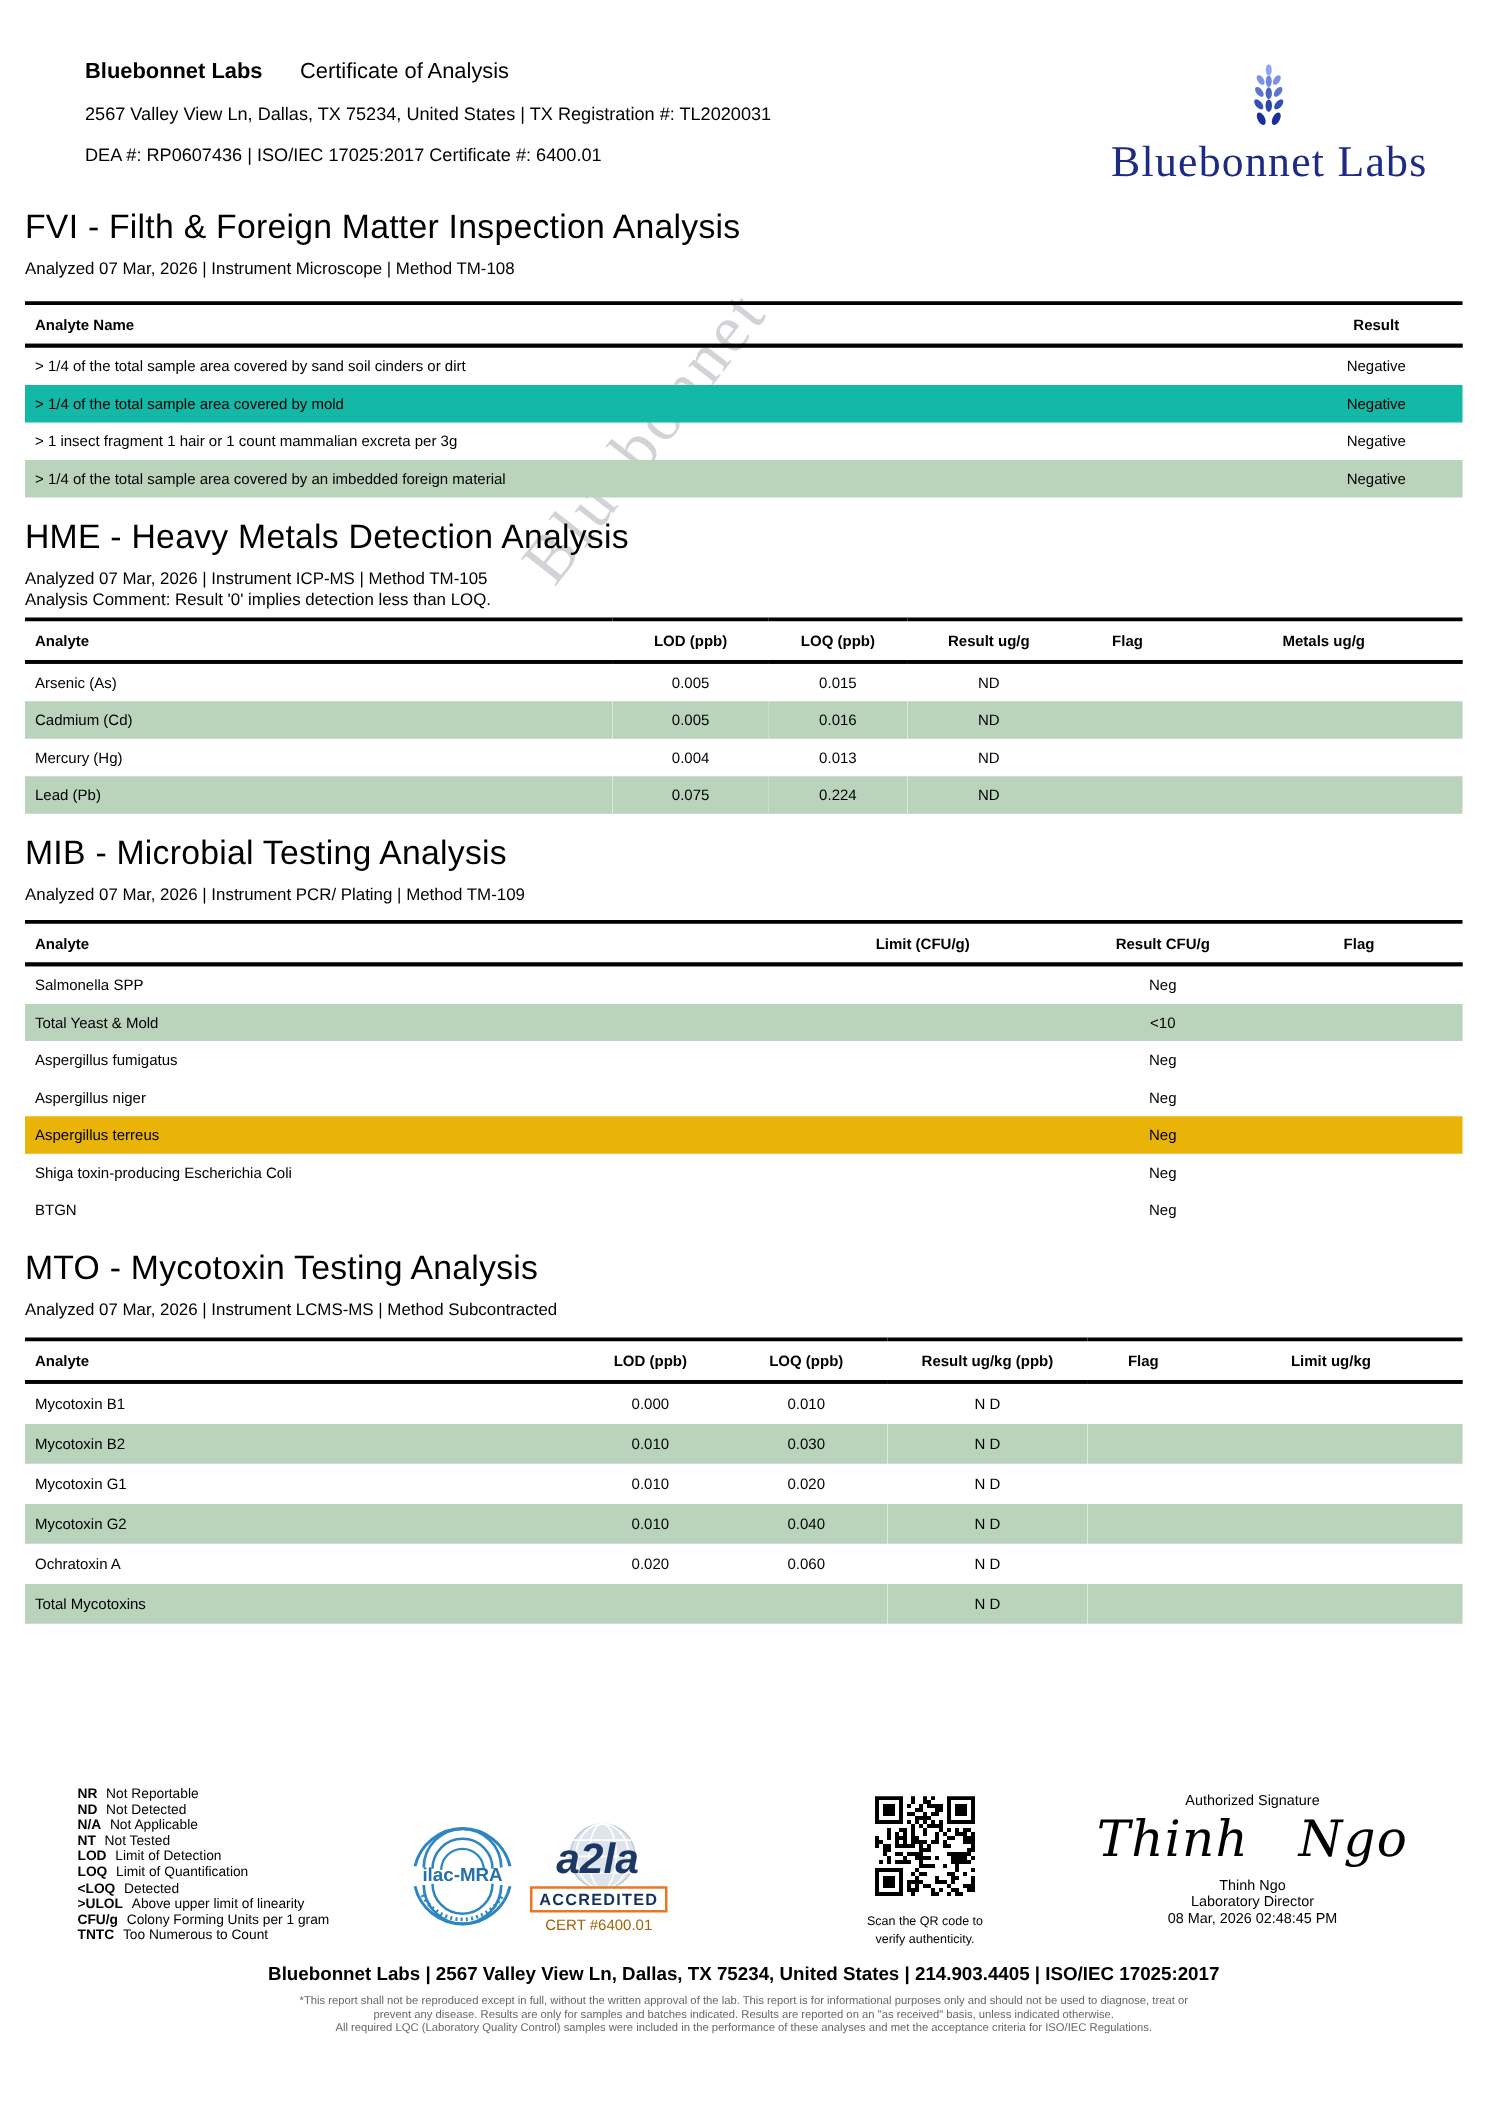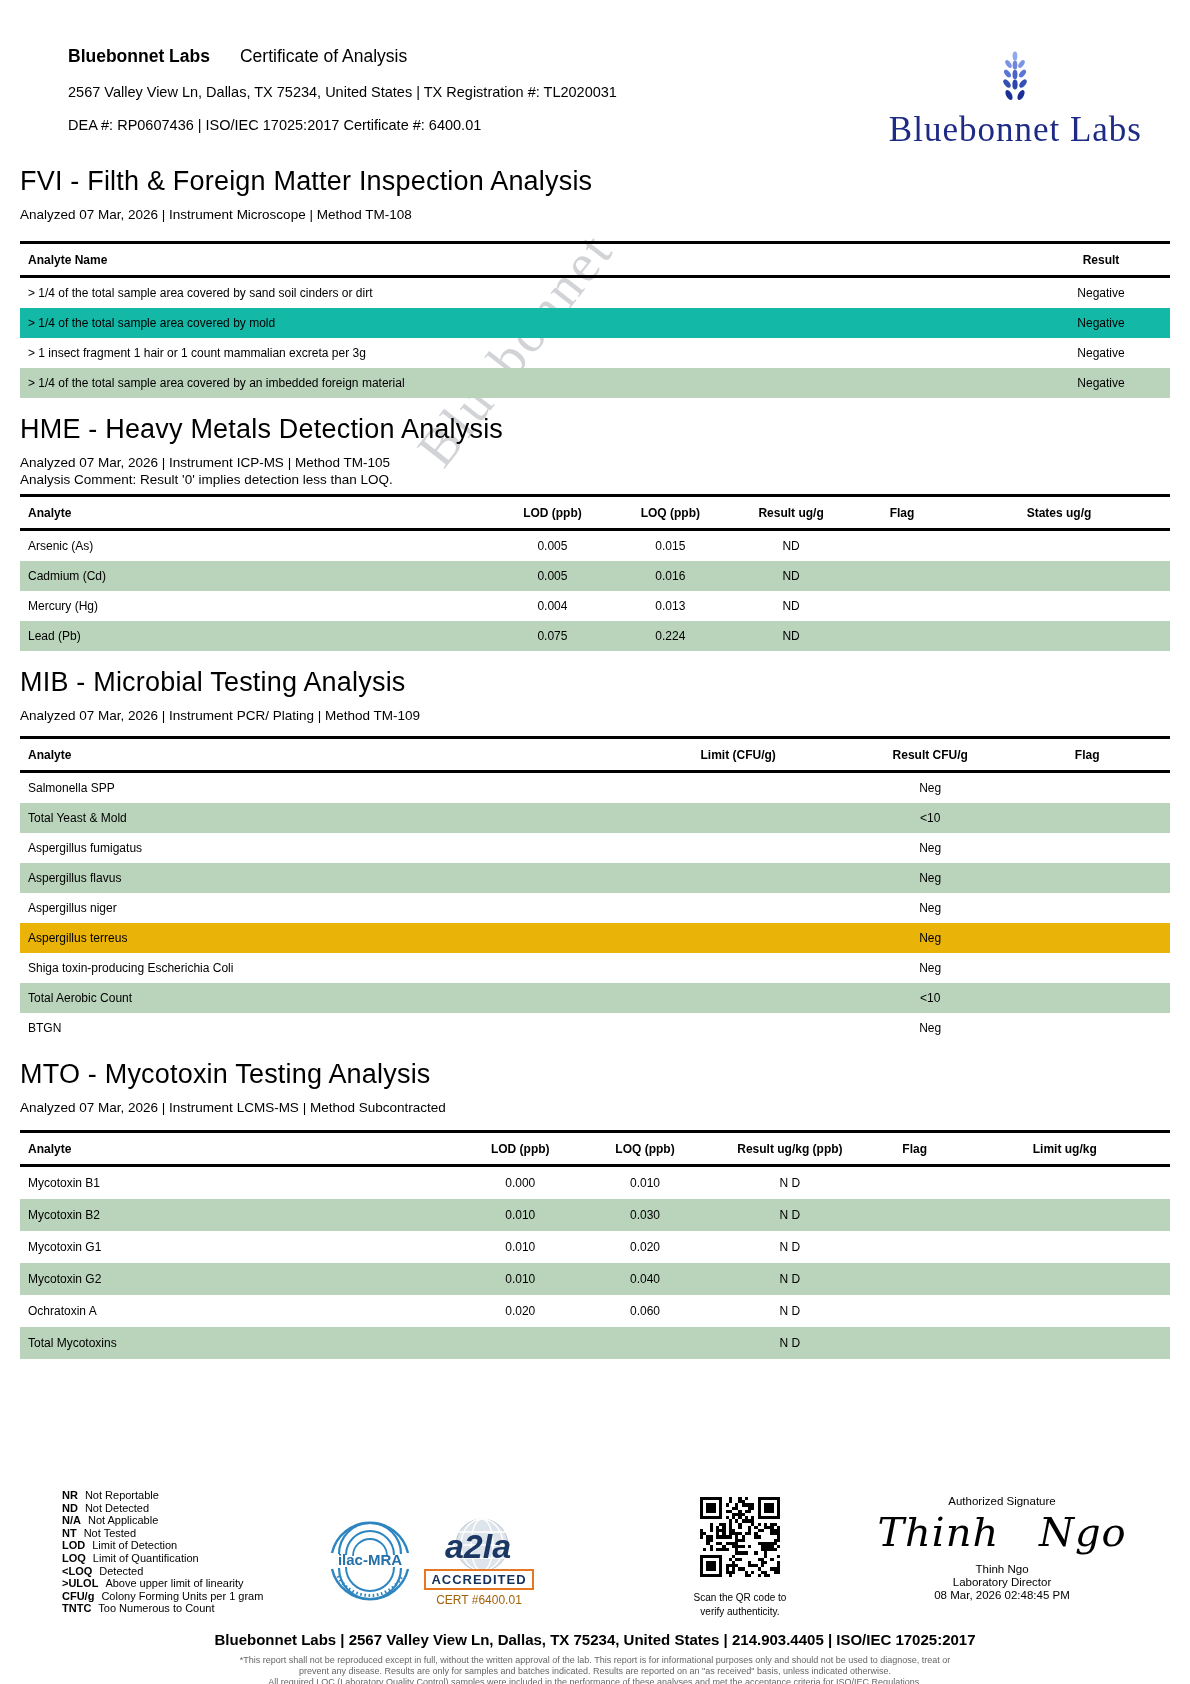--- a/index.html
+++ b/index.html
@@ -133,21 +133,21 @@
           <col style="width: 8%;">
           <col style="width: 19.3%;">
         </colgroup>
         <thead>
           <tr>
             <th>Analyte</th>
             <th class="c">LOD (ppb)</th>
             <th class="c">LOQ (ppb)</th>
             <th class="c">Result ug/g</th>
             <th class="c">Flag</th>
-            <th class="c">States ug/g</th>
+            <th class="c">Metals ug/g</th>
           </tr>
         </thead>
         <tbody>
           <tr>
             <td>Arsenic (As)</td>
             <td class="c">0.005</td>
             <td class="c">0.015</td>
             <td class="c">ND</td>
             <td class="c"></td>
             <td class="c"></td>
@@ -210,48 +210,36 @@
             <td class="c"></td>
             <td class="c">&lt;10</td>
             <td class="c"></td>
           </tr>
           <tr>
             <td>Aspergillus fumigatus</td>
             <td class="c"></td>
             <td class="c">Neg</td>
             <td class="c"></td>
           </tr>
-          <tr style="background: rgb(186, 212, 188);">
-            <td>Aspergillus flavus</td>
-            <td class="c"></td>
-            <td class="c">Neg</td>
-            <td class="c"></td>
-          </tr>
           <tr>
             <td>Aspergillus niger</td>
             <td class="c"></td>
             <td class="c">Neg</td>
             <td class="c"></td>
           </tr>
           <tr style="background: #eab308;">
             <td>Aspergillus terreus</td>
             <td class="c"></td>
             <td class="c">Neg</td>
             <td class="c"></td>
           </tr>
           <tr>
             <td>Shiga toxin-producing Escherichia Coli</td>
             <td class="c"></td>
             <td class="c">Neg</td>
-            <td class="c"></td>
-          </tr>
-          <tr style="background: rgb(186, 212, 188);">
-            <td>Total Aerobic Count</td>
-            <td class="c"></td>
-            <td class="c">&lt;10</td>
             <td class="c"></td>
           </tr>
           <tr>
             <td>BTGN</td>
             <td class="c"></td>
             <td class="c">Neg</td>
             <td class="c"></td>
           </tr>
         </tbody>
       </table>

